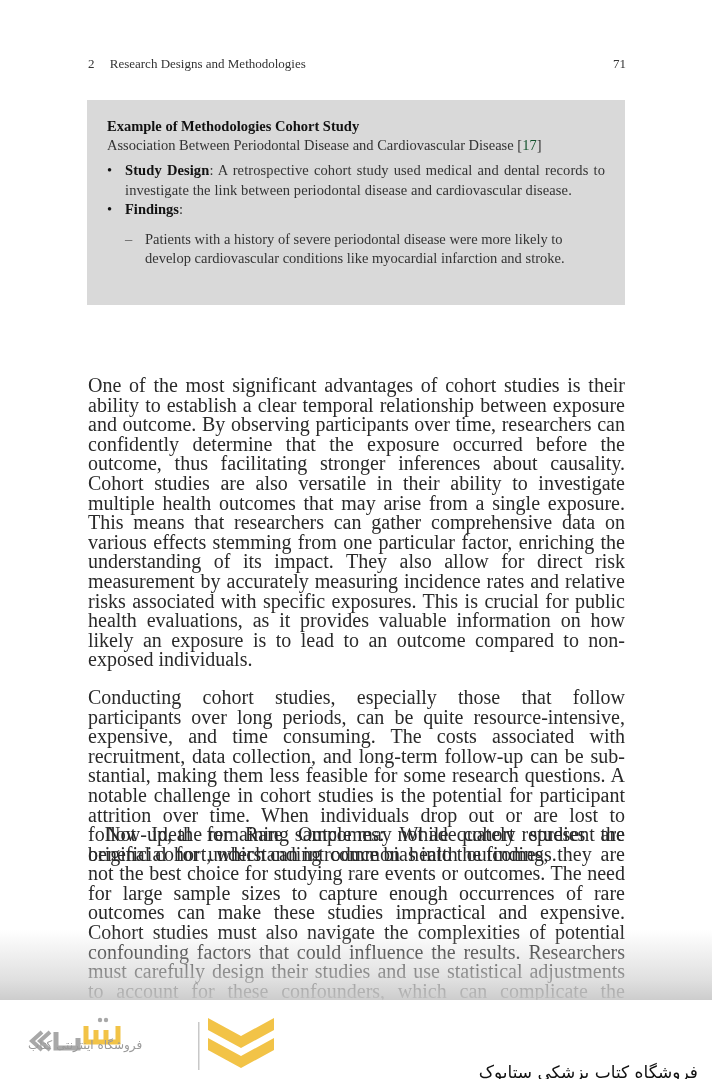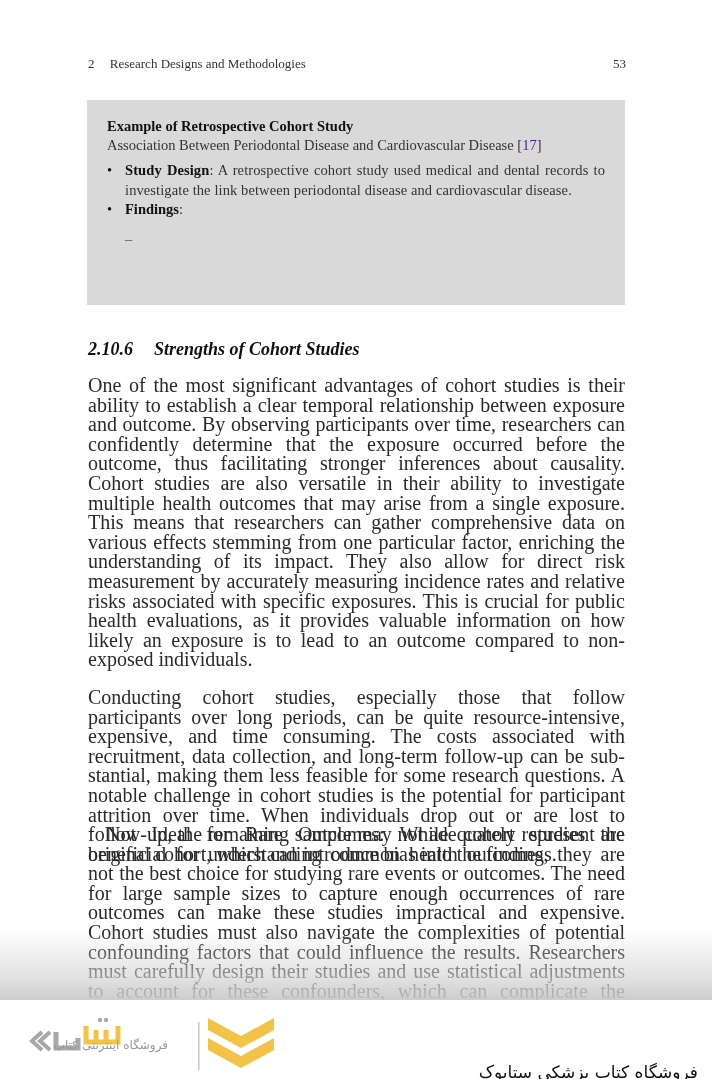--- a/index.html
+++ b/index.html
@@ -15,21 +15,21 @@
     font-size: 13px; color: #333;
     display: flex; justify-content: space-between;
   }
   .running-head .chap-num { margin-right: 12px; }
   .example-box {
     position: absolute; left: 87px; top: 100px; width: 538px; height: 205px;
     background: #d9d9d9; box-sizing: border-box; padding: 17px 20px 0 20px;
   }
   .example-title { font-weight: bold; font-size: 14.5px; line-height: 19px; color: #111; }
   .example-subtitle { font-size: 14.5px; line-height: 19px; color: #333; }
-  .example-subtitle .cite { color: #4c1d95; }
+  .example-subtitle .cite { color: #14532d; }
   .bullets { margin: 6px 0 0 0; padding: 0; list-style: none; }
   .bullet { position: relative; padding-left: 18px; font-size: 14.5px; line-height: 19.5px; color: #333; text-align: justify; }
   .bullet .dot { position: absolute; left: 0; top: 0; color: #111; }
   .bullet b { color: #111; }
   .bullet.design { letter-spacing: 0.1px; }
   .sub-bullet { position: relative; padding-left: 38px; margin-top: 10px; font-size: 14.5px; line-height: 19.5px; color: #333; }
   .sub-bullet .dash { position: absolute; left: 18px; top: 0; color: #555; }
   .section-heading {
     position: absolute; left: 88px; font-size: 18px; font-weight: bold; font-style: italic; color: #111;
   }
@@ -43,21 +43,21 @@
   .bottom-fade {
     position: absolute; left: 0; top: 930px; width: 712px; height: 72px;
     background: linear-gradient(to bottom, rgba(225,225,225,0) 0%, rgba(210,210,210,0.7) 70%, rgba(200,200,200,0.95) 100%);
     pointer-events: none;
   }
   .banner {
     position: absolute; left: 0; top: 1000px; width: 712px; height: 79px; background: #ffffff;
   }
   .logo { position: absolute; left: 28px; top: 12px; width: 250px; height: 60px; }
   .logo-text-persian {
-    position: absolute; left: 28px; top: 38px; width: 140px; text-align: right;
+    position: absolute; left: 28px; top: 38px; width: 140px; text-align: left;
     font-family: "DejaVu Sans", sans-serif; font-size: 12px; color: #9a9a9a; direction: rtl;
   }
   .banner-right { position: absolute; right: 14px; top: 28px; text-align: right; margin-top: 32px; }
   .banner-persian {
     font-family: "DejaVu Sans", sans-serif; font-size: 17px; color: #111; direction: rtl; line-height: 24px;
   }
   .banner-url {
     font-family: "DejaVu Sans", sans-serif; font-size: 21px; letter-spacing: 7px; color: #111; line-height: 30px;
   }
   .banner-url .hl { color: #f2b92e; }
@@ -65,47 +65,45 @@
 </head>
 <body>
 
 <div class="page">
 
   <div class="running-head">
     <span>
       <span class="chap-num">2</span>
       <span>Research Designs and Methodologies</span>
     </span>
-    <span>53</span>
+    <span>71</span>
   </div>
 
   <div class="example-box">
-    <div class="example-title">Example of Retrospective Cohort Study</div>
+    <div class="example-title">Example of Methodologies Cohort Study</div>
     <div class="example-subtitle">
       <span>Association Between Periodontal Disease and Cardiovascular Disease</span>
       <span>[<span class="cite">17</span>]</span>
     </div>
     <ul class="bullets">
       <li class="bullet design">
         <span class="dot">•</span>
         <b>Study Design</b><span>: A retrospective cohort study used medical and dental records to investigate the link between periodontal disease and cardiovas­cular disease.</span>
       </li>
       <li class="bullet">
         <span class="dot">•</span>
         <b>Findings</b><span>:</span>
       </li>
     </ul>
     <div class="sub-bullet">
       <span class="dash">–</span>
+      <span>Patients with a history of severe periodontal disease were more likely to develop cardiovascular conditions like myocardial infarction and stroke.</span>
     </div>
   </div>
 
-  <div class="section-heading" style="top:339px;">
-    <span class="num">2.10.6</span><span>Strengths of Cohort Studies</span>
-  </div>
   <p class="para" style="top:376px; margin:0;">One of the most significant advantages of cohort studies is their ability to establish a clear temporal relationship between exposure and outcome. By observing participants over time, researchers can confidently determine that the exposure occurred before the outcome, thus facilitating stronger inferences about causality. Cohort studies are also versatile in their ability to investigate multiple health outcomes that may arise from a single exposure. This means that researchers can gather comprehensive data on vari­ous effects stemming from one particular factor, enriching the understanding of its impact. They also allow for direct risk measurement by accurately measuring inci­dence rates and relative risks associated with specific exposures. This is crucial for public health evaluations, as it provides valuable information on how likely an expo­sure is to lead to an outcome compared to non-exposed individuals.</p>
 
   <p class="para" style="top:688px; margin:0;">Conducting cohort studies, especially those that follow participants over long peri­ods, can be quite resource-intensive, expensive, and time consuming. The costs associated with recruitment, data collection, and long-term follow-up can be sub­stantial, making them less feasible for some research questions. A notable challenge in cohort studies is the potential for participant attrition over time. When individuals drop out or are lost to follow-up, the remaining sample may not adequately repre­sent the original cohort, which can introduce bias into the findings.</p>
   <p class="para indent" style="top:825px; margin:0;">Not Ideal for Rare Outcomes: While cohort studies are beneficial for understand­ing common health outcomes, they are not the best choice for studying rare events or outcomes. The need for large sample sizes to capture enough occurrences of rare outcomes can make these studies impractical and expensive. Cohort studies must also navigate the complexities of potential confounding factors that could influence the results. Researchers must carefully design their studies and use statistical adjust­ments to account for these confounders, which can complicate the analysis and interpretation of the data.</p>
 
   <div class="bottom-fade"></div>
 </div>
 
 <div class="banner">
   <svg class="logo" viewBox="0 0 250 60">

